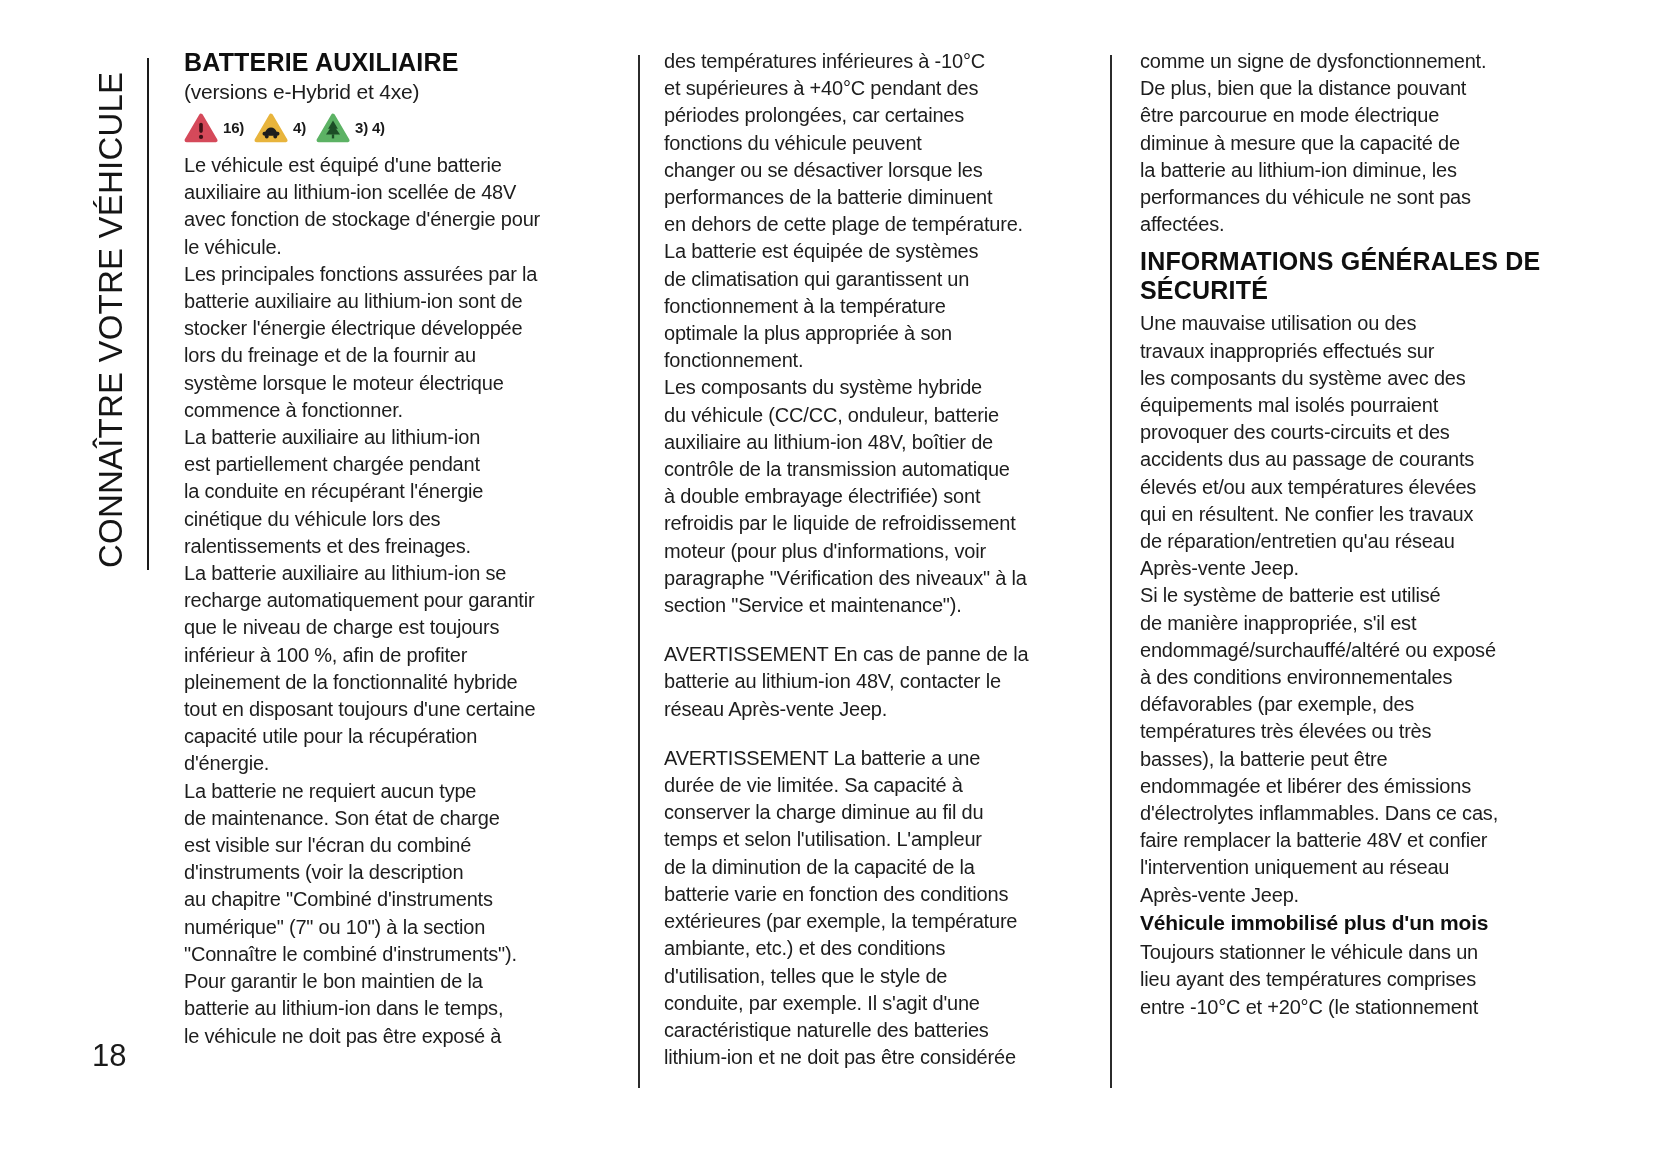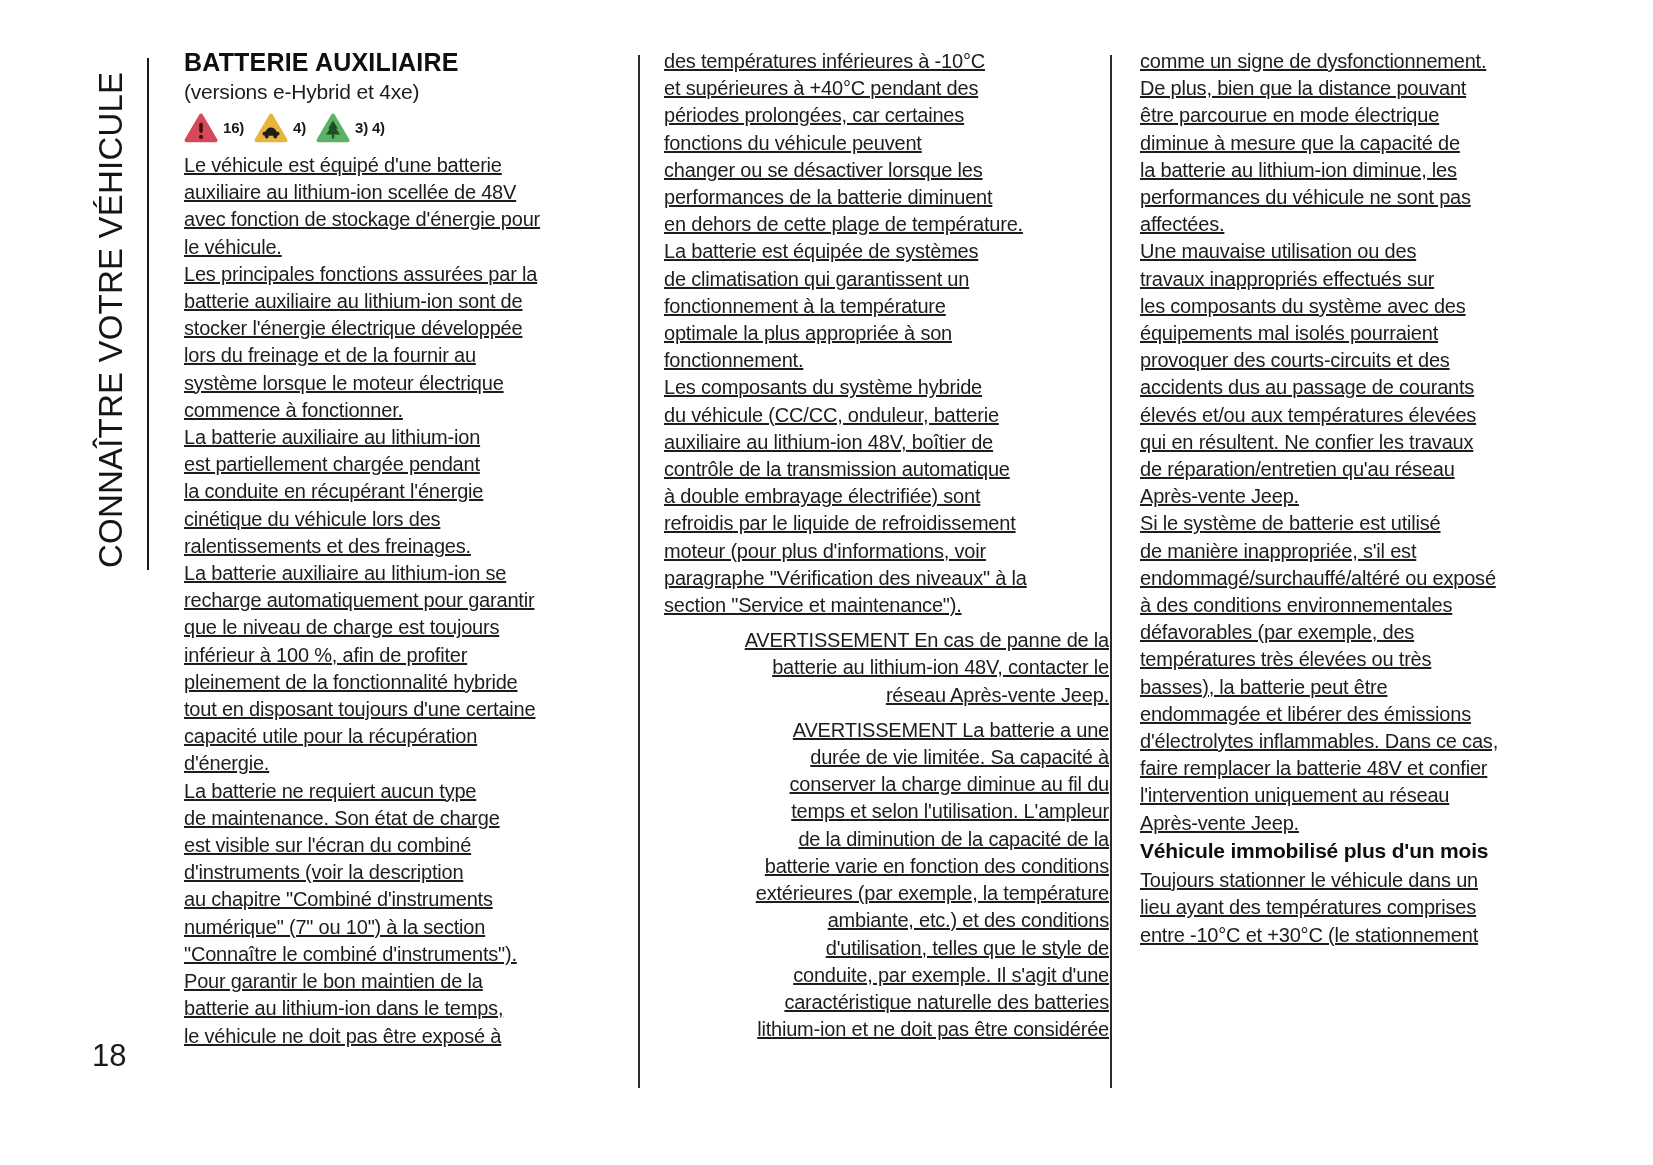--- a/index.html
+++ b/index.html
@@ -54,42 +54,42 @@
     top:48px;
     width:445px;
     font-size:20px;
     line-height:27.2px;
     letter-spacing:-0.2px;
     color:#1d1d1d;
   }
   .col-1{left:184px;}
   .col-2{left:664px;}
   .col-3{left:1140px;}
-  .block-text{white-space:pre-line;text-decoration:underline;}
+  .block-text{white-space:pre-line;}
   .block-heading{
     white-space:pre-line;
     font-size:25px;
     line-height:29px;
     font-weight:800;
     letter-spacing:0.2px;
     color:#0f0f0f;
   }
   .col-3 .block-heading{margin-top:9px;margin-bottom:5px;}
   .block-subtitle{
     font-size:21px;
     line-height:30px;
   }
   .block-subheading{
     font-size:21px;
     font-weight:700;
     margin-top:0;
     margin-bottom:3px;
     color:#0f0f0f;
   }
-  .block-gap{margin-top:8px;text-align:right;}
+  .block-gap{margin-top:22px;}
   .icons-row{
     display:flex;
     align-items:center;
     height:36px;
     margin:3px 0 6px 0;
   }
   .icon-wrap{display:inline-flex;align-items:center;}
   .icon-wrap svg{display:block;}
   .icon-label{
     font-size:15px;
@@ -215,20 +215,22 @@
 lithium-ion et ne doit pas être considérée</div>
     </div>
   <div class="column col-3" id="col-2">
       <div class="block-text">comme un signe de dysfonctionnement.
 De plus, bien que la distance pouvant
 être parcourue en mode électrique
 diminue à mesure que la capacité de
 la batterie au lithium-ion diminue, les
 performances du véhicule ne sont pas
 affectées.</div>
+      <div class="block-heading">INFORMATIONS GÉNÉRALES DE
+SÉCURITÉ</div>
       <div class="block-text">Une mauvaise utilisation ou des
 travaux inappropriés effectués sur
 les composants du système avec des
 équipements mal isolés pourraient
 provoquer des courts-circuits et des
 accidents dus au passage de courants
 élevés et/ou aux températures élevées
 qui en résultent. Ne confier les travaux
 de réparation/entretien qu'au réseau
 Après-vente Jeep.
@@ -240,15 +242,15 @@
 températures très élevées ou très
 basses), la batterie peut être
 endommagée et libérer des émissions
 d'électrolytes inflammables. Dans ce cas,
 faire remplacer la batterie 48V et confier
 l'intervention uniquement au réseau
 Après-vente Jeep.</div>
       <div class="block-subheading">Véhicule immobilisé plus d'un mois</div>
       <div class="block-text">Toujours stationner le véhicule dans un
 lieu ayant des températures comprises
-entre -10°C et +30°C (le stationnement</div>
+entre -10°C et +20°C (le stationnement</div>
     </div>
 </div>
 
 </body></html>

